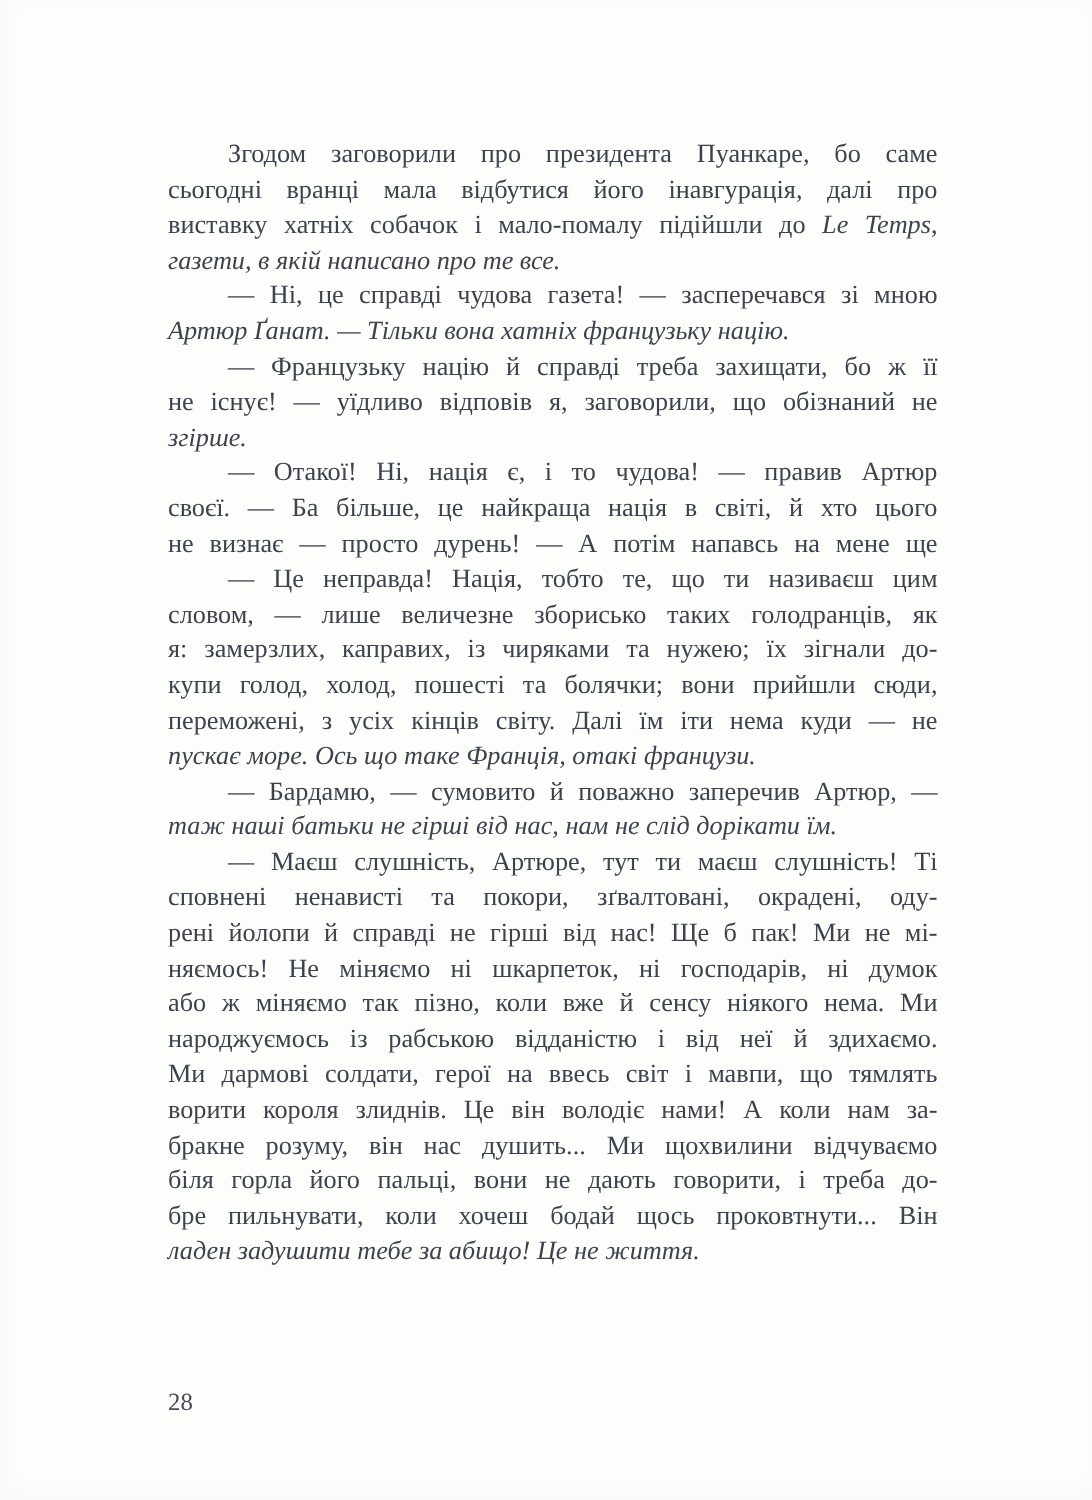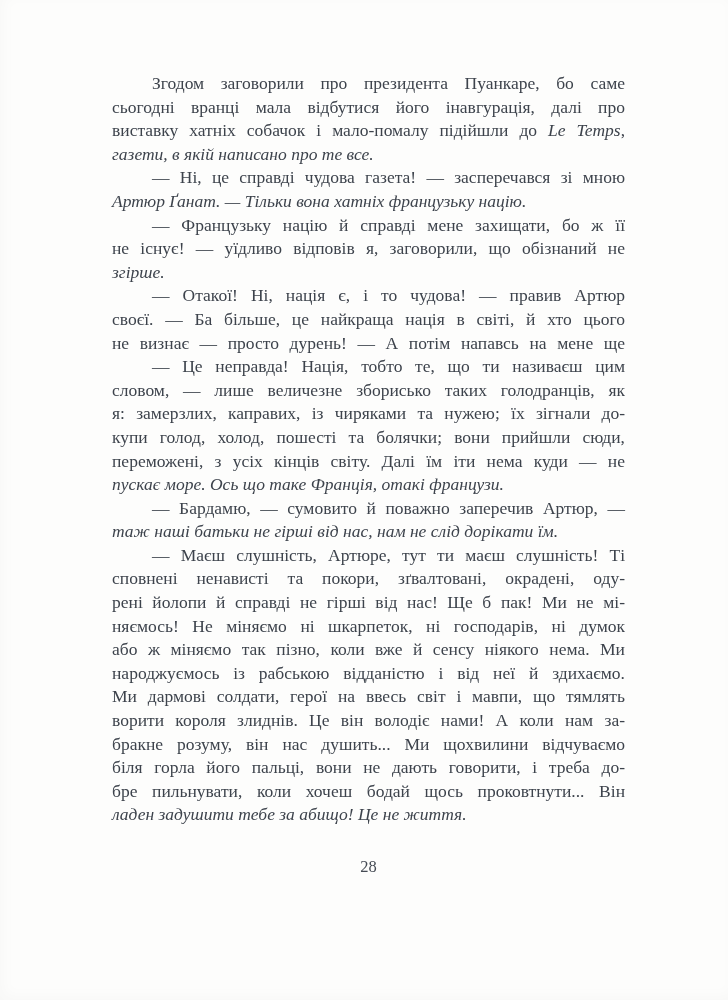--- a/index.html
+++ b/index.html
@@ -18,21 +18,21 @@
   .scan-page::after {
     content: "";
     position: absolute;
     inset: 0;
     box-shadow: inset 4px -4px 14px rgba(0,0,0,0.025);
     pointer-events: none;
   }
   .text-block {
     position: absolute;
     left: 112px;
-    top: 72px;
+    top: 91px;
     width: 513px;
   }
   .paragraph {
     margin: 0;
   }
   .line {
     font-size: 17.5px;
     line-height: 23.6px;
     height: 23.6px;
     color: #3d434c;
@@ -45,24 +45,23 @@
   }
   .line.last {
     text-align-last: left;
     font-style: italic;
   }
   .italic {
     font-style: italic;
   }
   .page-number {
     position: absolute;
-    top: 856px;
+    top: 924px;
     left: 112px;
     width: 513px;
-    text-align: center;
     font-size: 16.5px;
     line-height: 22px;
     color: #454b54;
   }
 </style>
 </head>
 <body>
 
 <div class="scan-page">
   <div class="text-block">
@@ -70,21 +69,21 @@
         <div class="line first"><span>Згодом заговорили про президента Пуанкаре, бо саме</span></div>
         <div class="line"><span>сьогодні вранці мала відбутися його інавгурація, далі про</span></div>
         <div class="line"><span>виставку хатніх собачок і мало-помалу підійшли до </span><span class="italic">Le Temps</span><span>,</span></div>
         <div class="line last"><span>газети, в якій написано про те все.</span></div>
       </div>
       <div class="paragraph">
         <div class="line first"><span>— Ні, це справді чудова газета! — засперечався зі мною</span></div>
         <div class="line last"><span>Артюр Ґанат. — Тільки вона хатніх французьку націю.</span></div>
       </div>
       <div class="paragraph">
-        <div class="line first"><span>— Французьку націю й справді мене захищати, бо ж її</span></div>
+        <div class="line first"><span>— Французьку націю й справді треба захищати, бо ж її</span></div>
         <div class="line"><span>не існує! — уїдливо відповів я, заговорили, що обізнаний не</span></div>
         <div class="line last"><span>згірше.</span></div>
       </div>
       <div class="paragraph">
         <div class="line first"><span>— Отакої! Ні, нація є, і то чудова! — правив Артюр</span></div>
         <div class="line"><span>своєї. — Ба більше, це найкраща нація в світі, й хто цього</span></div>
         <div class="line"><span>не визнає — просто дурень! — А потім напавсь на мене ще</span></div>
       </div>
       <div class="paragraph">
         <div class="line first"><span>— Це неправда! Нація, тобто те, що ти називаєш цим</span></div>

